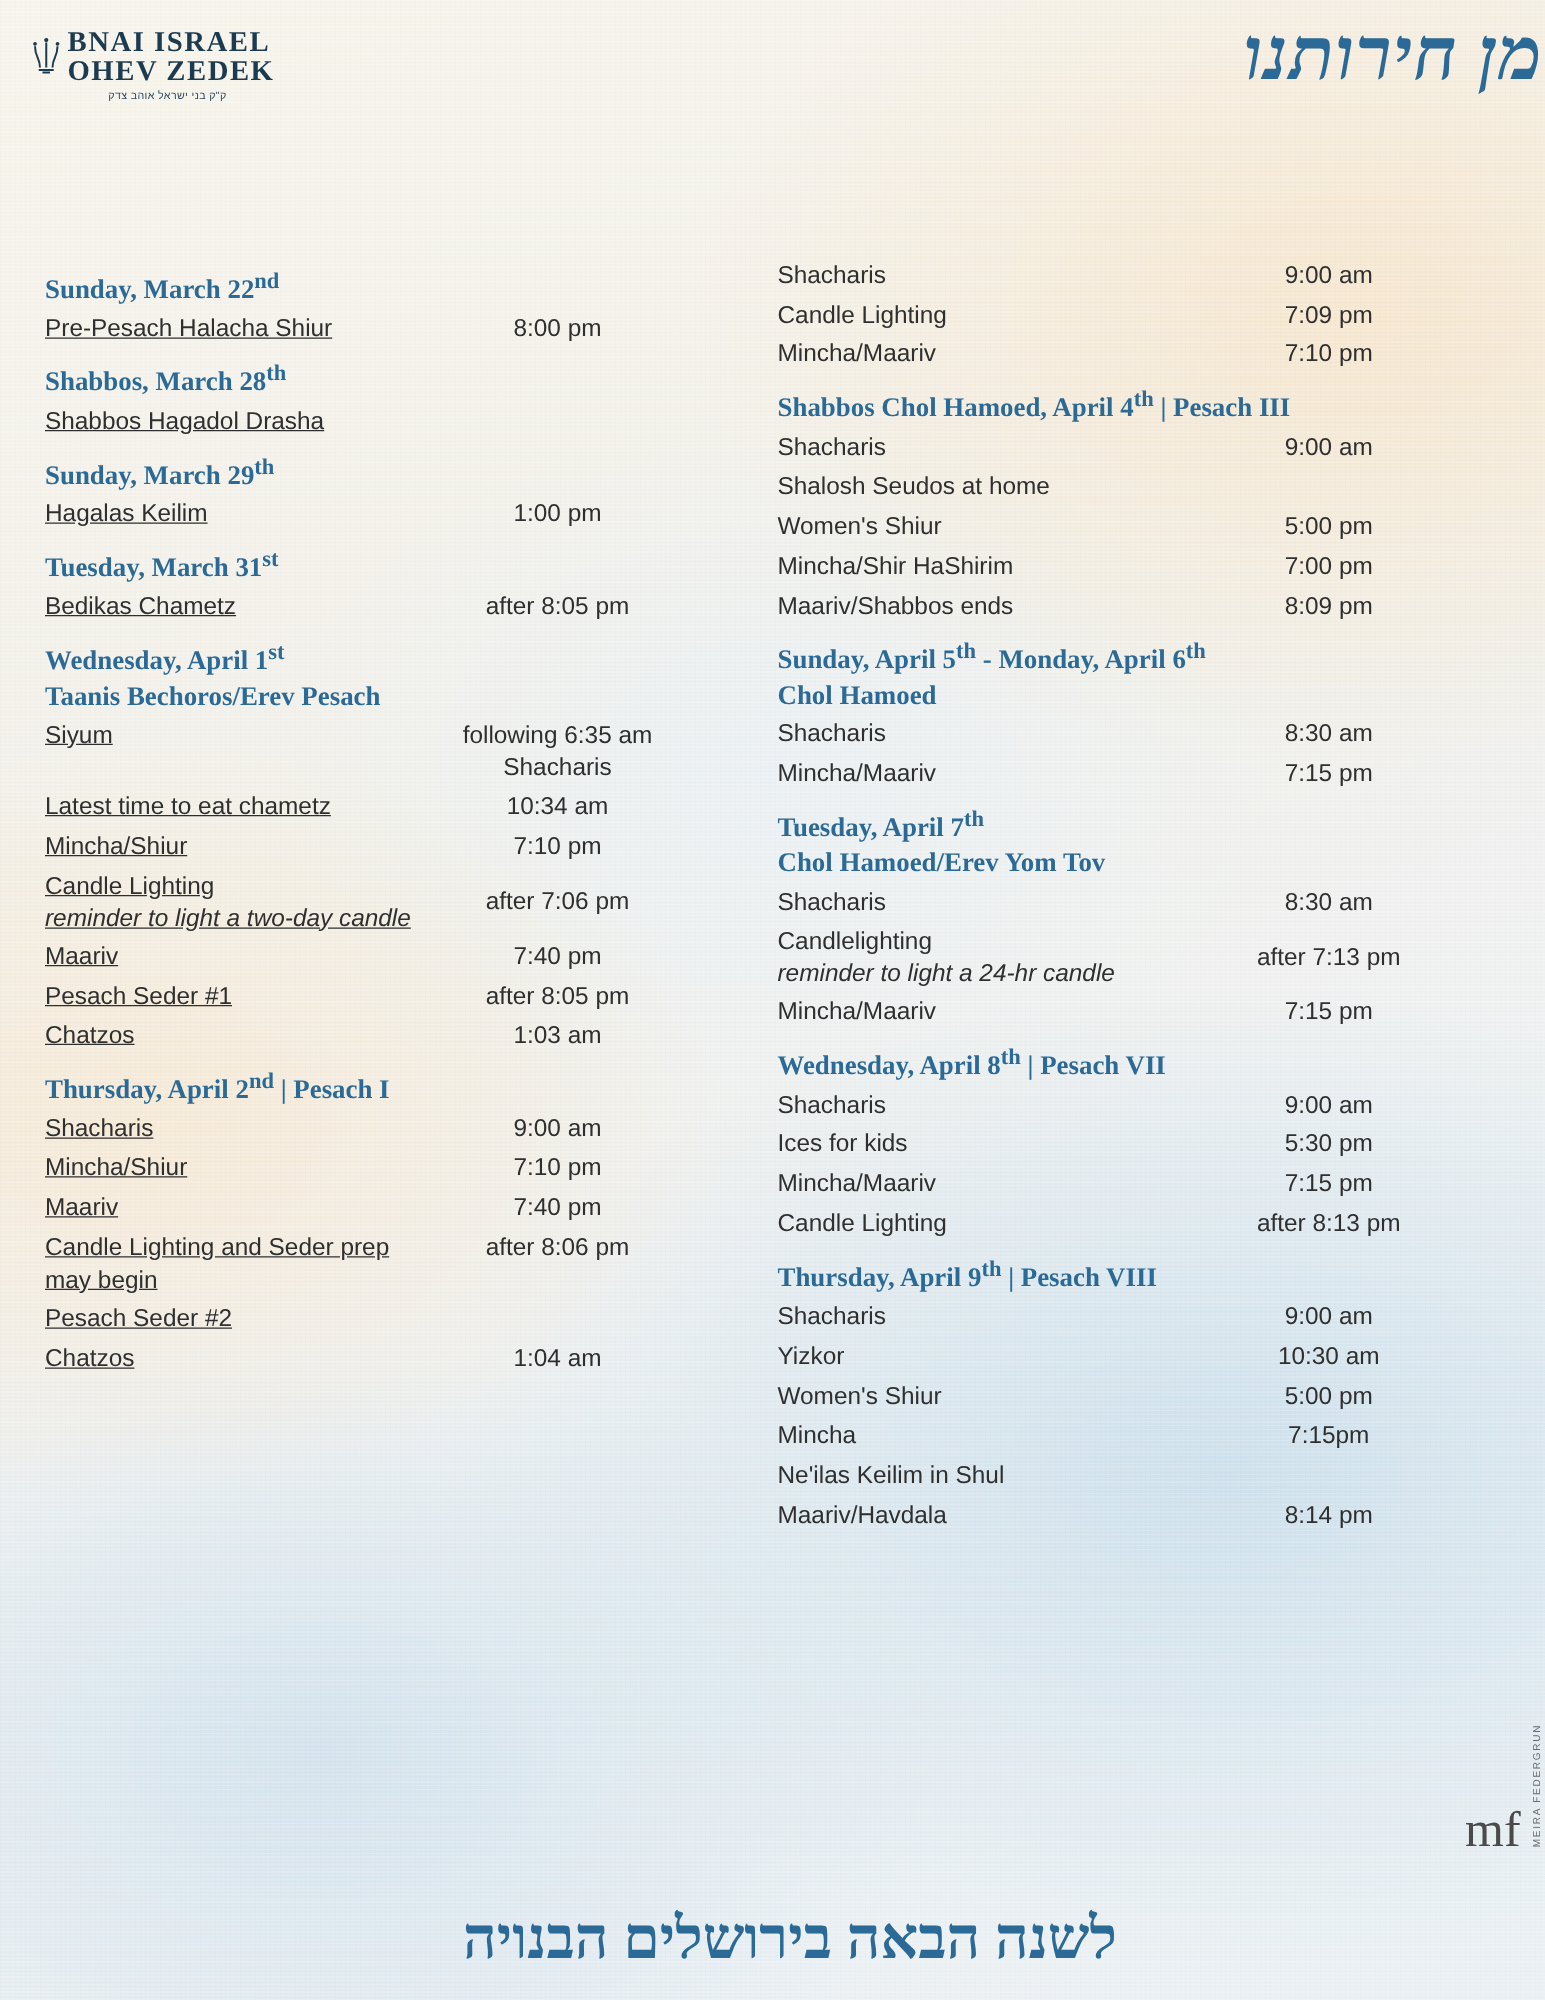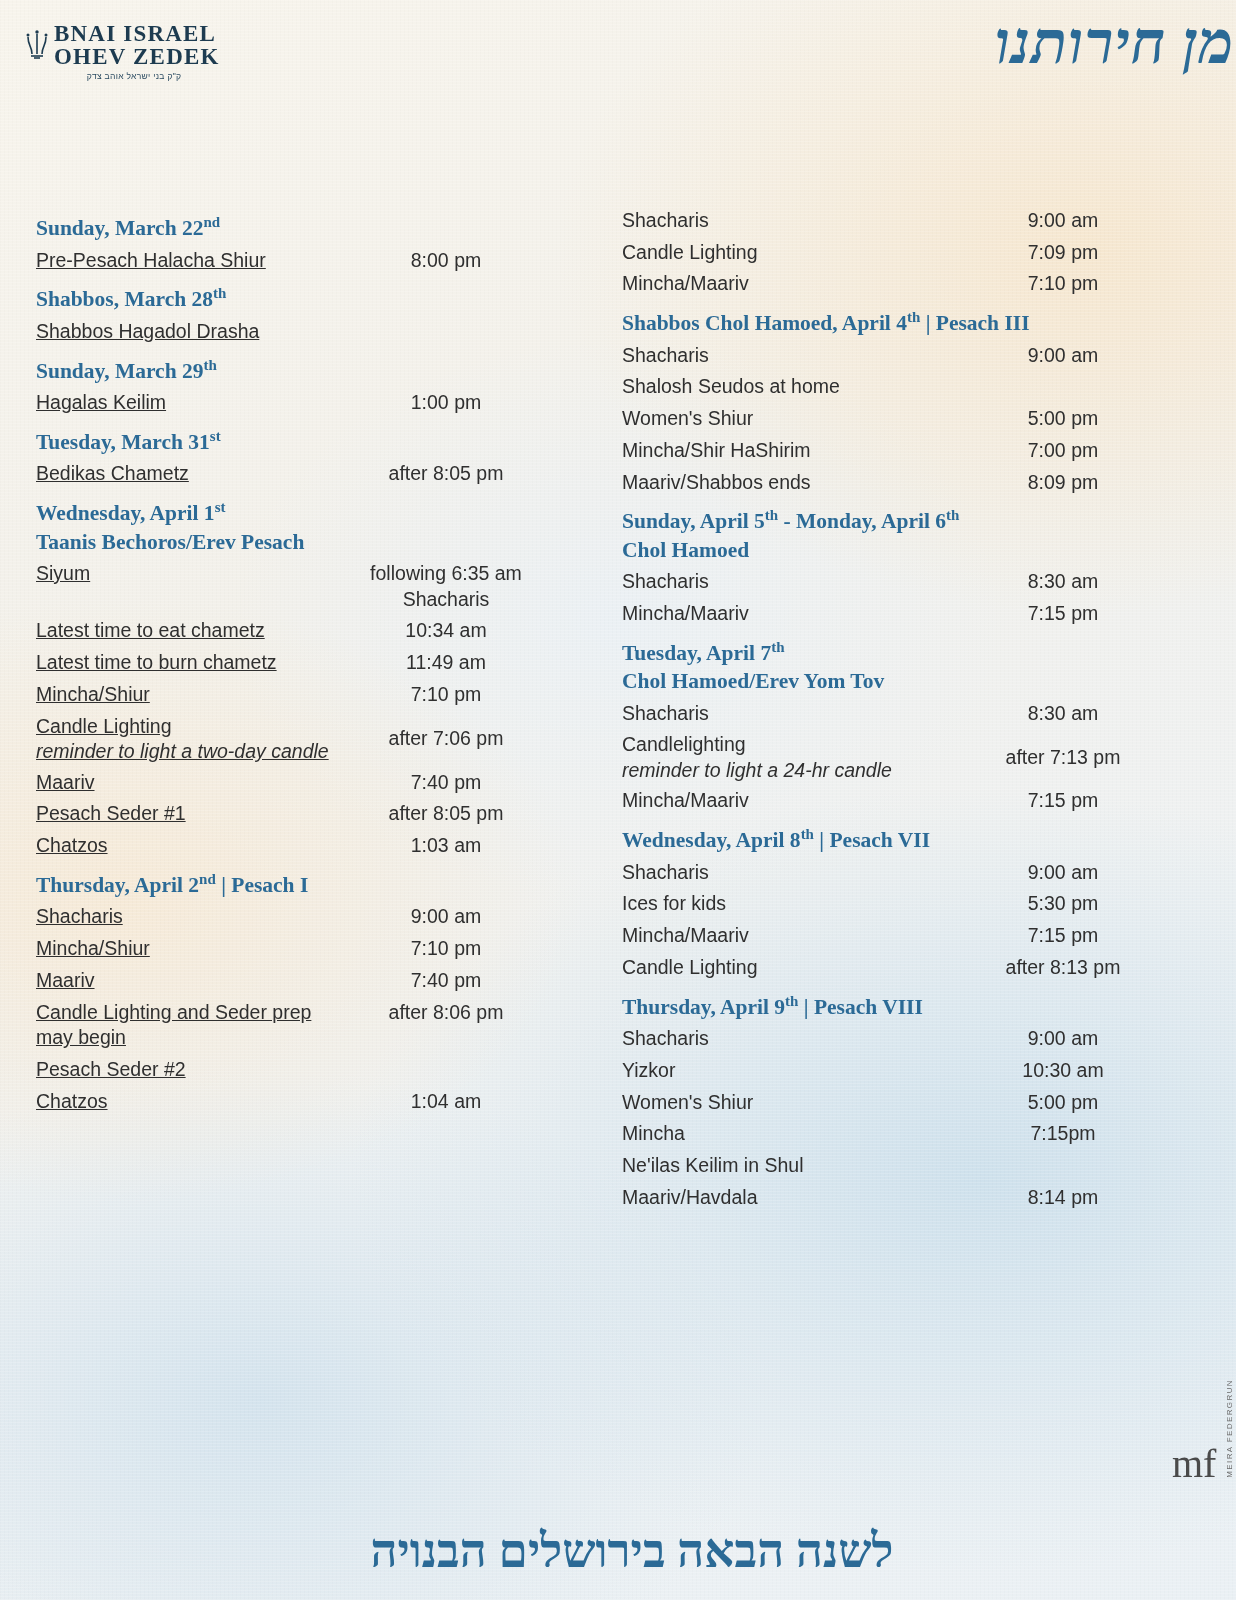--- a/index.html
+++ b/index.html
@@ -124,21 +124,21 @@
   .day-head {
     font-family: "Liberation Serif", serif;
     font-weight: bold;
     font-size: 21.5px;
     color: #2b6a96;
     margin-top: 9px;
     margin-bottom: 3px;
     line-height: 1.18;
   }
   .day-head .sup {
-    font-size: 15px;
+    font-size: 18px;
     vertical-align: super;
   }
   .day-head.sub {
     margin-top: 0px;
   }
 
   .row {
     display: flex;
     align-items: flex-start;
     font-size: 19.5px;
@@ -264,24 +264,20 @@
         <div class="day-head sub"><span>Taanis Bechoros/Erev Pesach</span></div>
         <div class="row left-row">
           <div class="label"><span>Siyum</span></div>
           <div class="time">following 6:35 am Shacharis</div>
         </div>
         <div class="row left-row">
           <div class="label"><span>Latest time to eat chametz</span></div>
           <div class="time">10:34 am</div>
         </div>
         <div class="row left-row">
-          <div class="label"><span>Latest time to burn chametz</span></div>
-          <div class="time">11:49 am</div>
-        </div>
-        <div class="row left-row">
           <div class="label"><span>Mincha/Shiur</span></div>
           <div class="time">7:10 pm</div>
         </div>
         <div class="row left-row tall">
           <div class="label"><span>Candle Lighting</span><span class="note">reminder to light a two-day candle</span></div>
           <div class="time">after 7:06 pm</div>
         </div>
         <div class="row left-row">
           <div class="label"><span>Maariv</span></div>
           <div class="time">7:40 pm</div>

